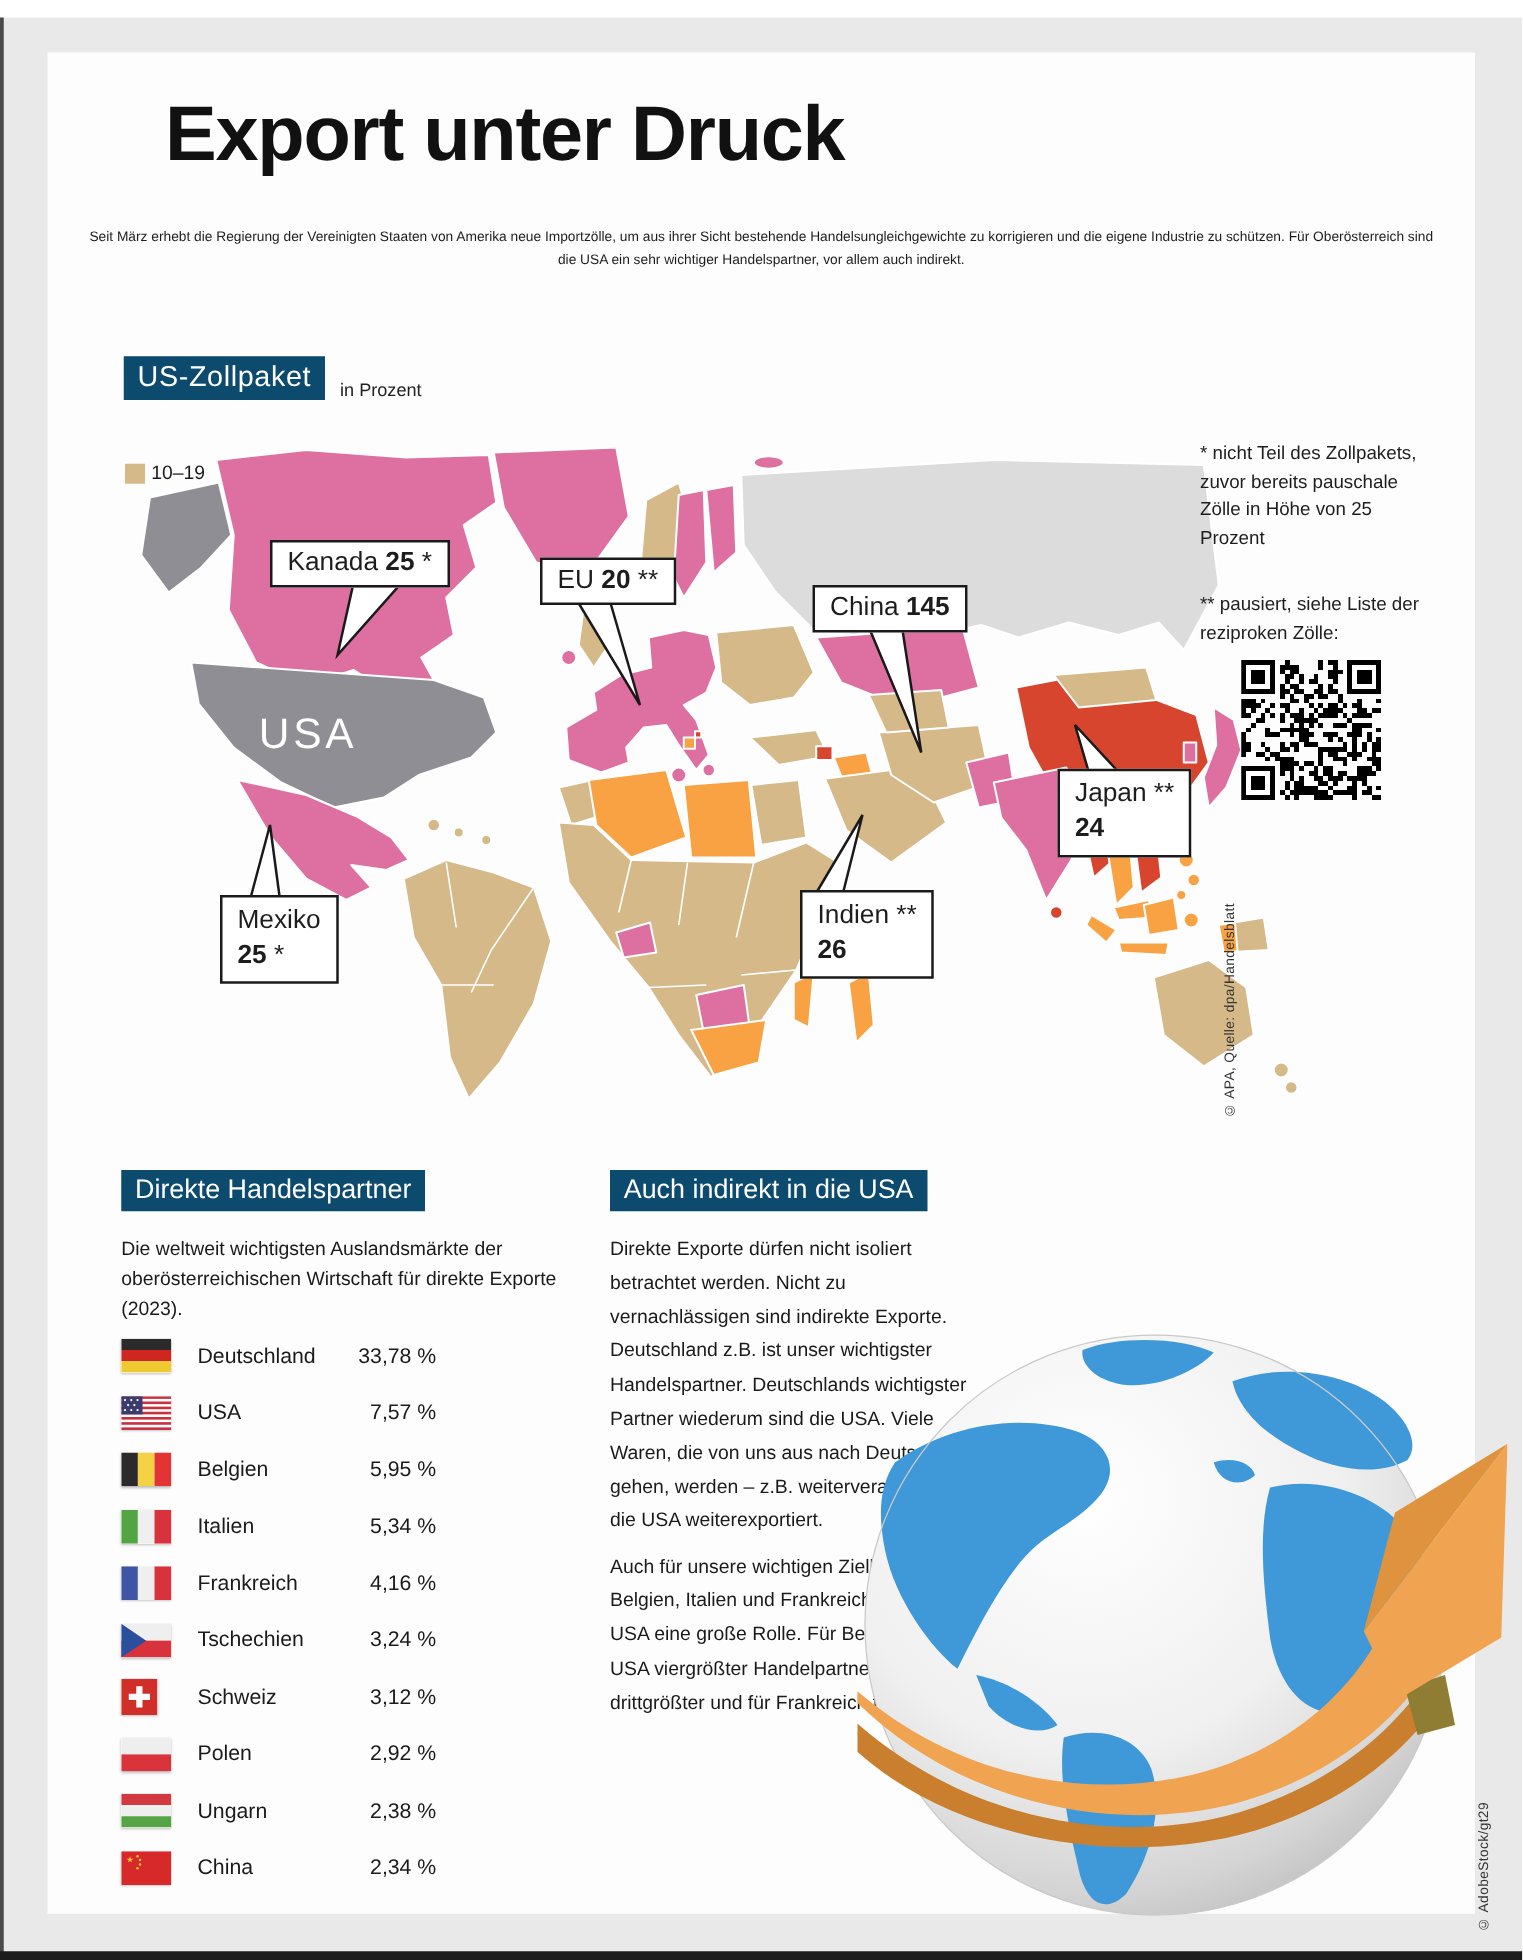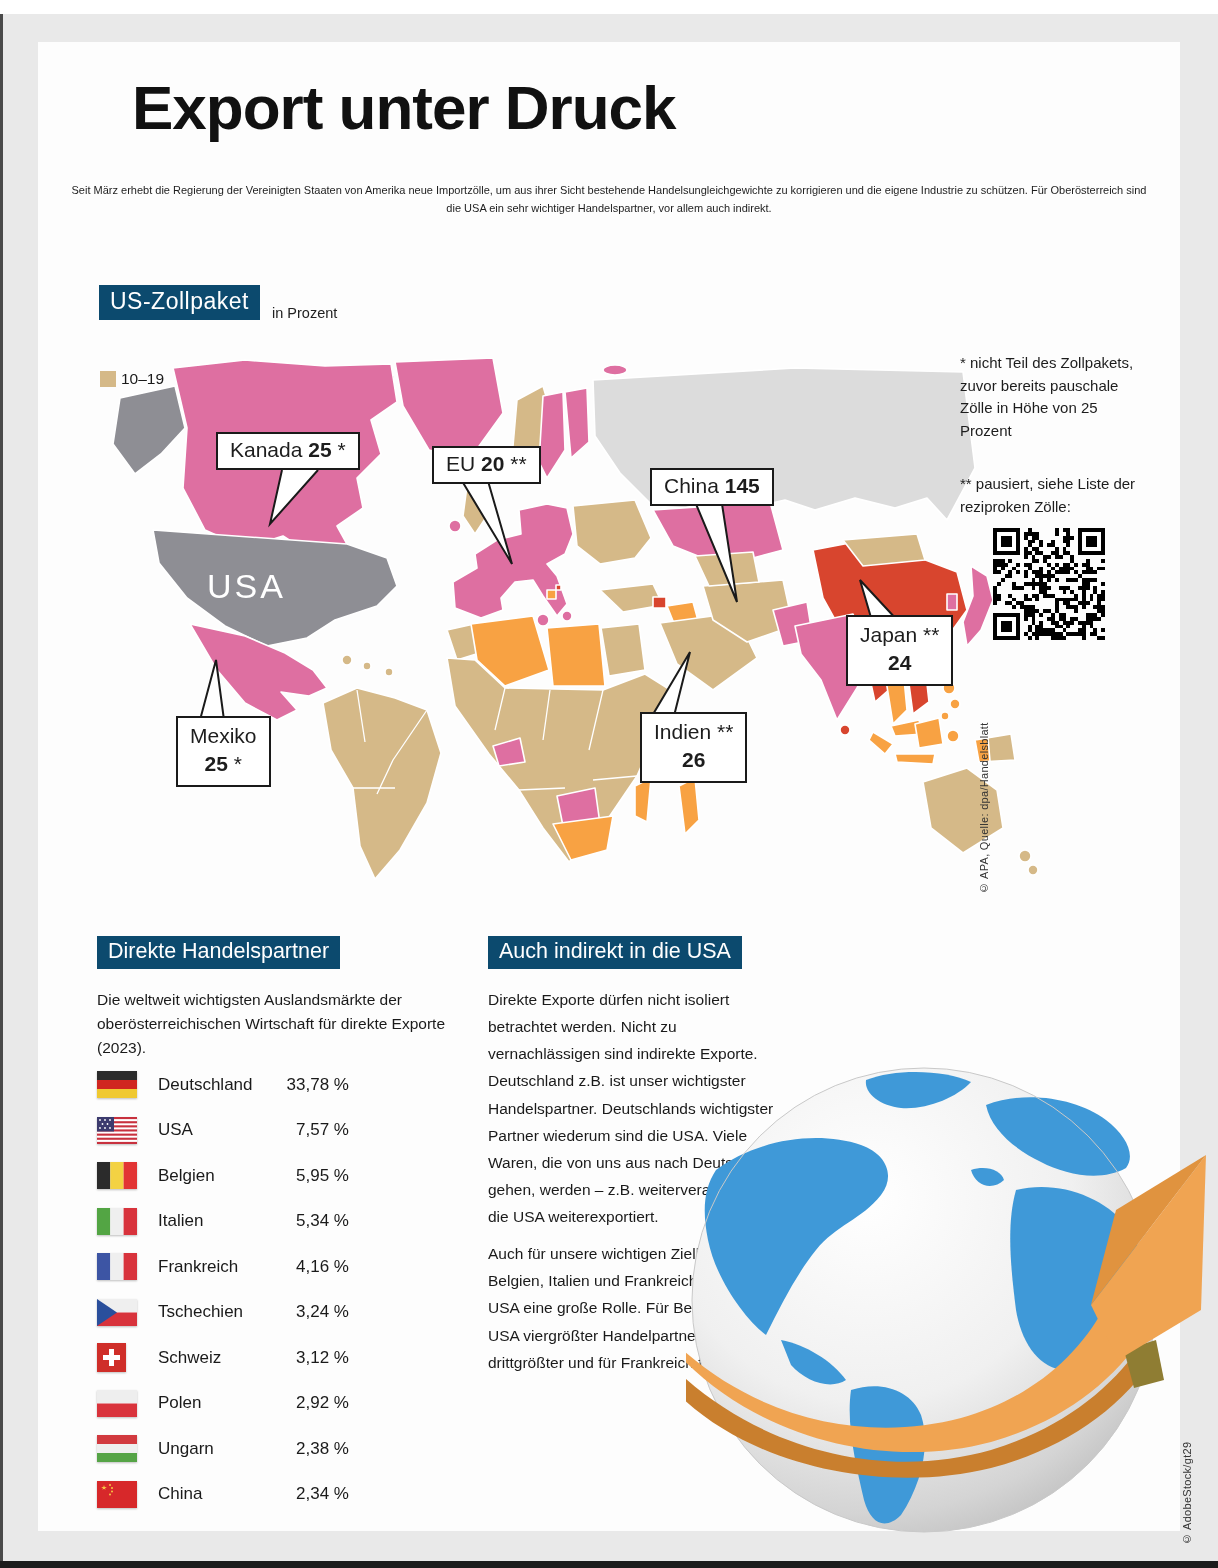--- a/index.html
+++ b/index.html
@@ -21,21 +21,21 @@
 
   .legend { position:absolute; left:100px; top:338px; display:flex; gap:14px; font-size:15.5px; align-items:center; }
   .legend-item { display:flex; align-items:center; gap:5px;margin-top:32px; }
   .swatch { width:16px; height:16px; display:inline-block; }
 
   .map-svg { position:absolute; left:95px; top:358px; }
 
   .callout { position:absolute; background:#fff; border:2px solid #1a1a1a; padding:4px 12px 6px 12px;
              font-size:21px; white-space:nowrap; z-index:3; color:#1d1d1d; }
   .callout b { font-weight:bold; }
-  .callout .ln { display:block; line-height:1.35;text-align:center; }
+  .callout .ln { display:block; line-height:1.35; }
   .tail { position:absolute; z-index:2; }
 
   .footnote { position:absolute; width:190px; font-size:15px; line-height:1.5; color:#1d1d1d; }
   #fn1 { left:960px; top:352px; }
   #fn2 { left:960px; top:473px; }
   #qr { position:absolute; left:993px; top:528px; width:112px; height:112px; }
 
   .vcredit { position:absolute; font-size:11px; color:#333; writing-mode:vertical-rl; transform:rotate(180deg); letter-spacing:0.3px; }
   #credit-map { left:978px; top:666px; height:228px; }
   #credit-globe { left:1181px; top:1383px; height:162px; }

